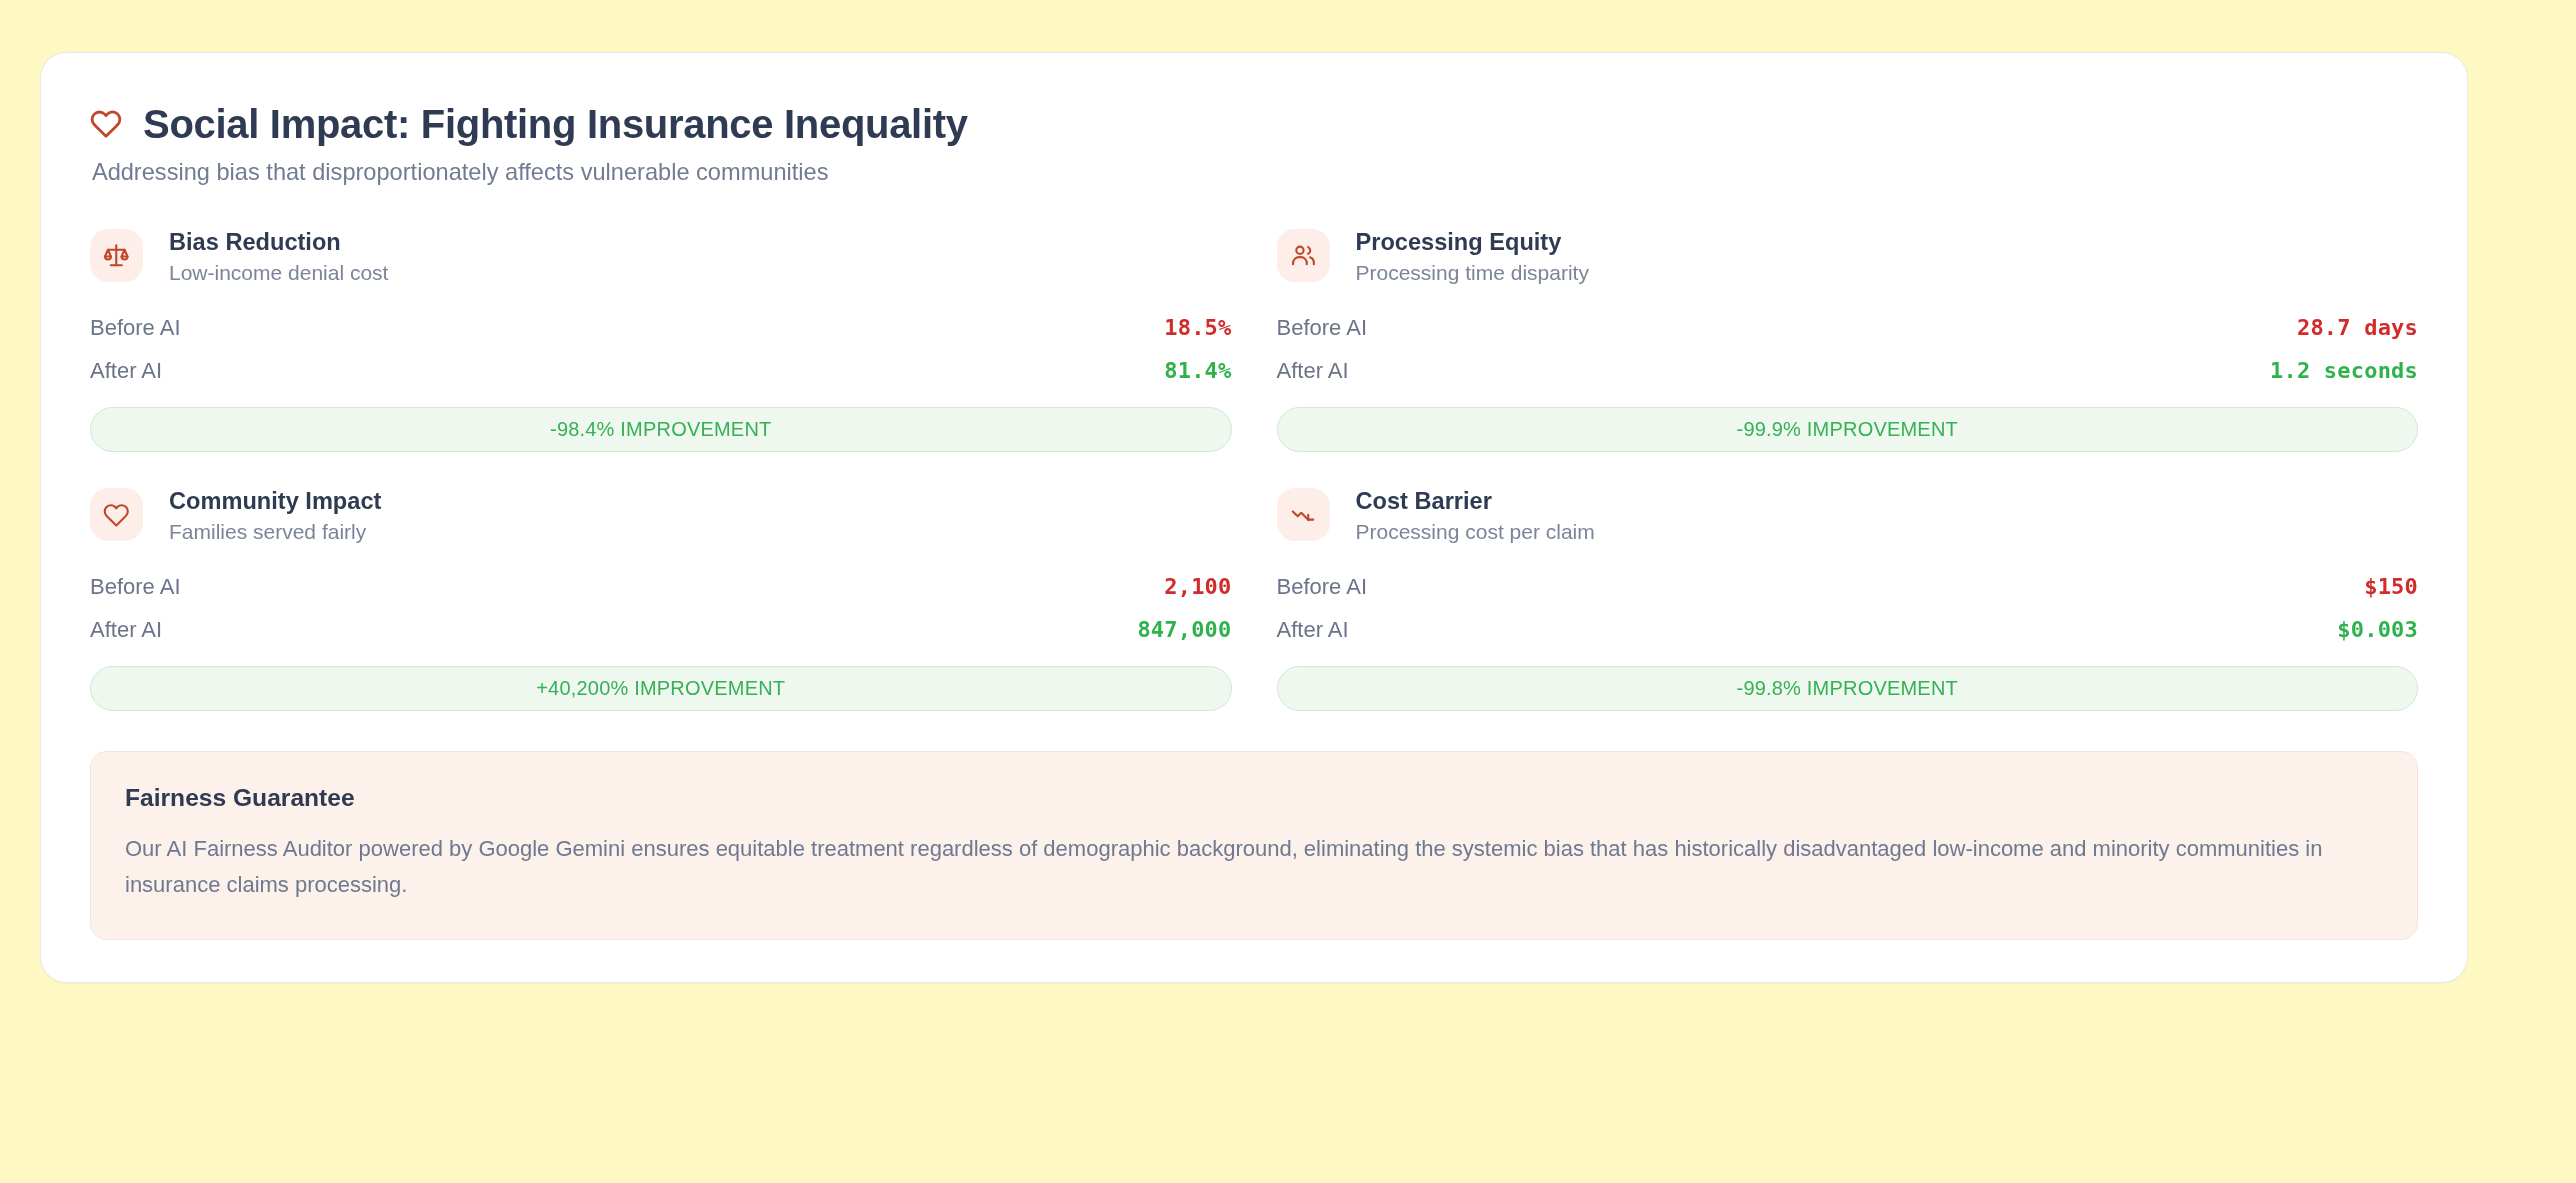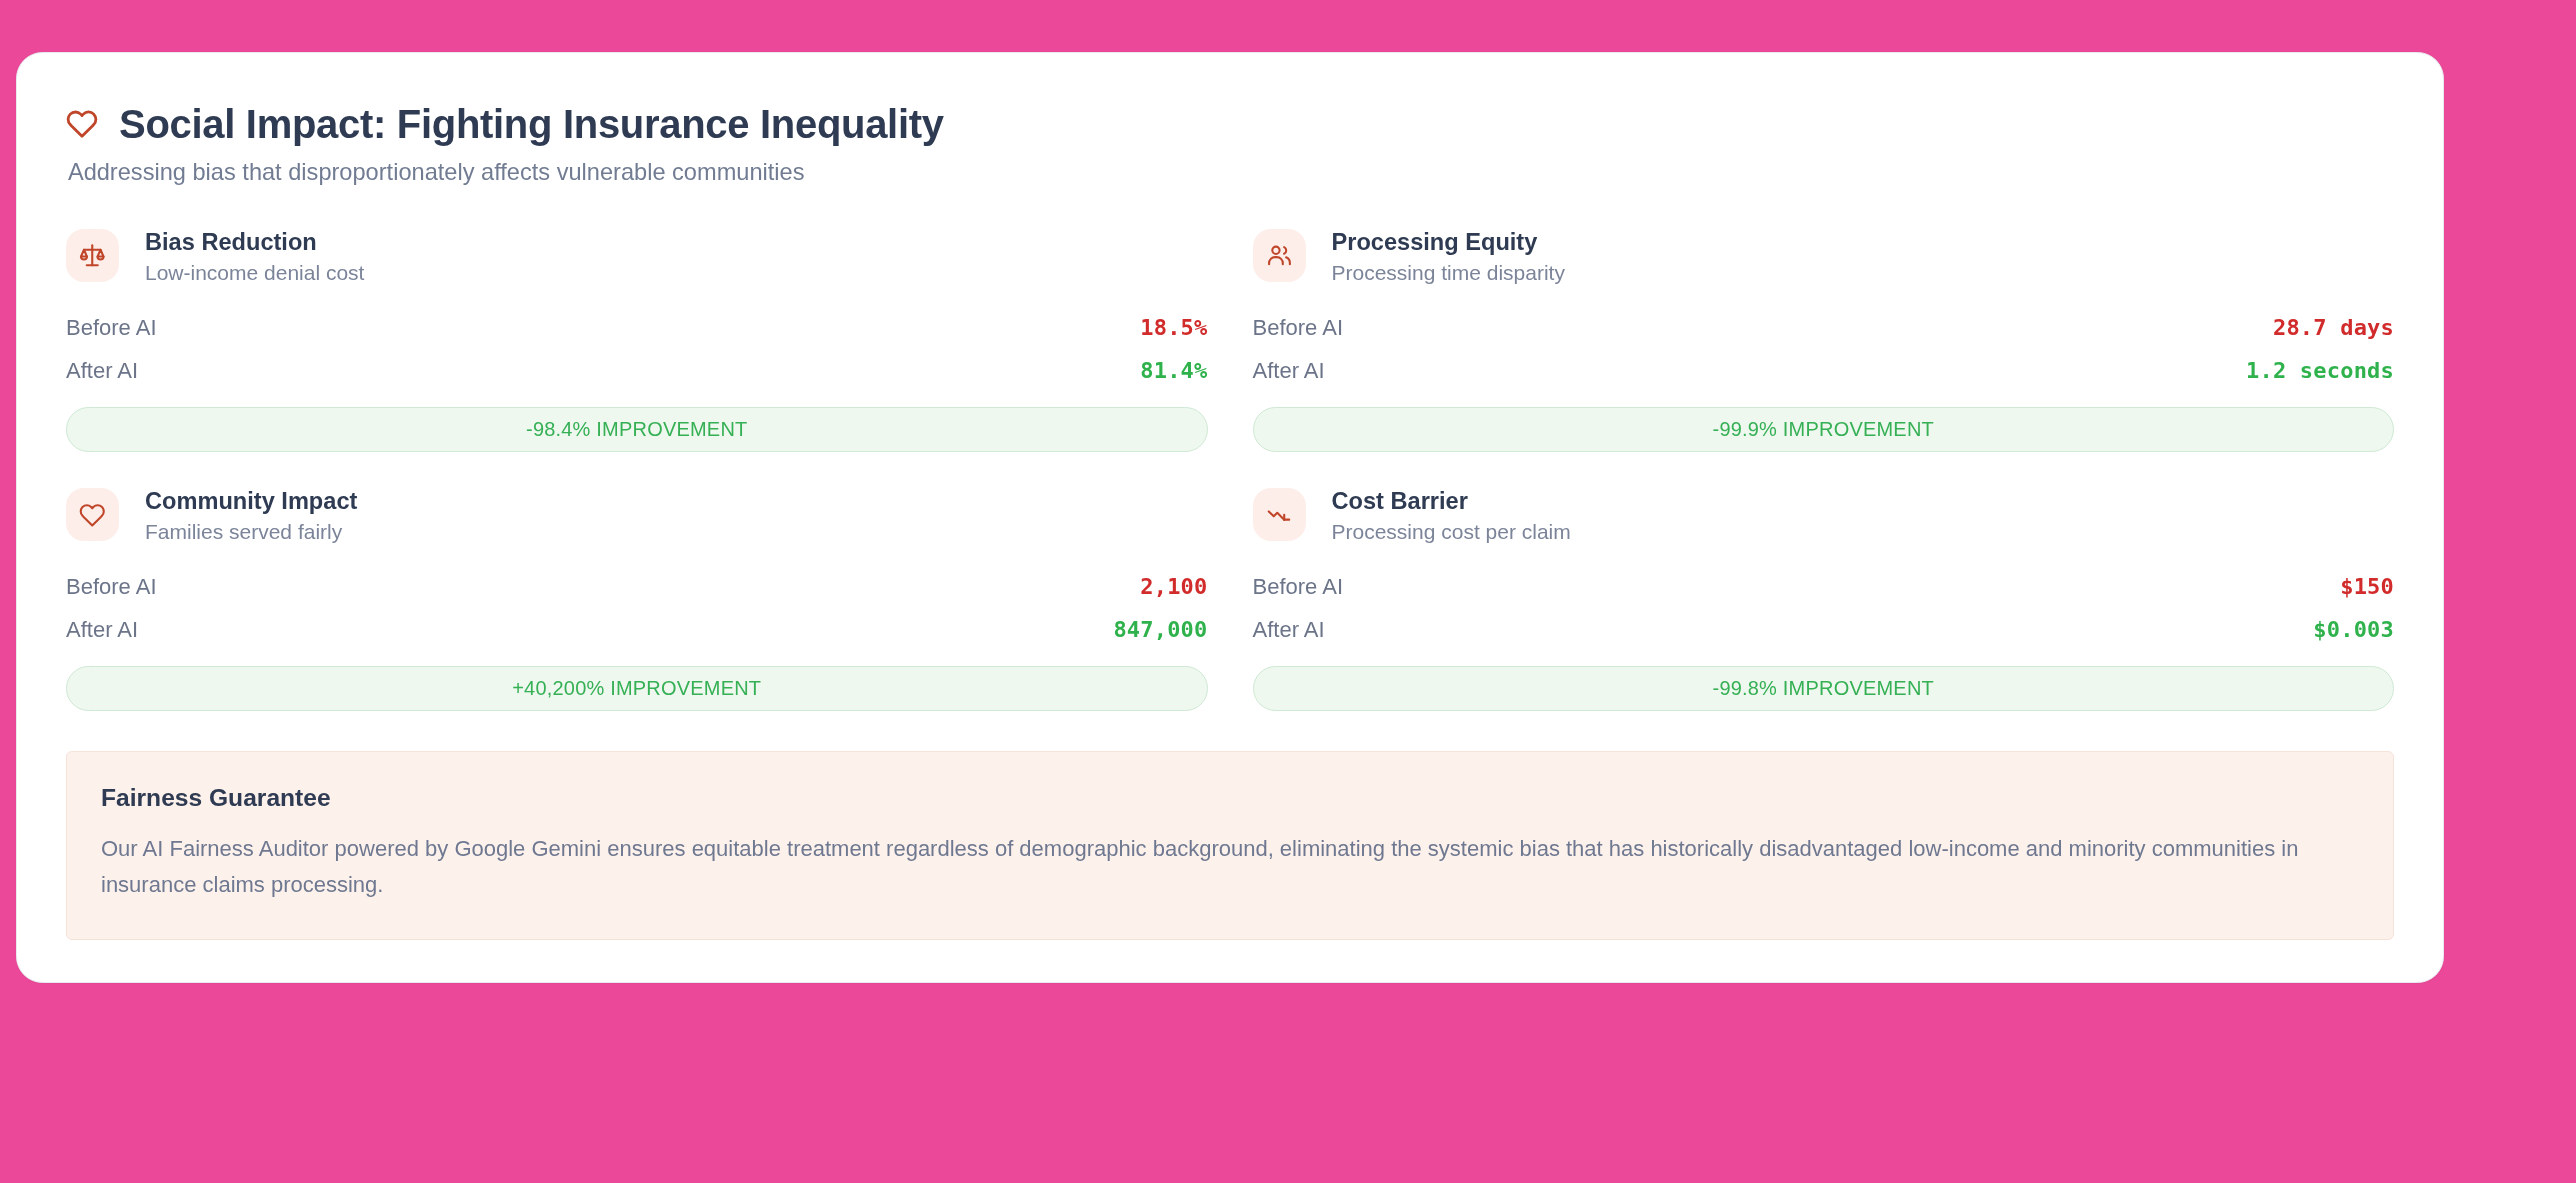--- a/index.html
+++ b/index.html
@@ -8,22 +8,22 @@
     width: 2576px;
     height: 1184px;
     background: #f4f5f9;
     font-family: "Liberation Sans", sans-serif;
     -webkit-font-smoothing: antialiased;
   }
 
   .page {
     width: 2576px;
     height: 1184px;
-    background: #ec4899;
-    padding: 52px 121px 0 16px;
+    background: #fef9c3;
+    padding: 52px 121px 0 40px;
   }
 
   .panel {
     width: 2428px;
     background: #ffffff;
     border: 1.9px solid #e7e9ef;
     border-radius: 26.5px;
     padding: 49px 49px 42px 49px;
     box-shadow: 0 0.9px 1.9px rgba(16,24,40,0.04);
   }
@@ -121,21 +121,21 @@
     font-weight: 400;
     color: #36b055;
     letter-spacing: 0.2px;
   }
 
   
   .guarantee {
     margin-top: 40px;
     background: #fdf1ec;
     border: 1.9px solid #f7e2da;
-    border-radius: 6px;
+    border-radius: 17px;
     padding: 32px 34px 36px 34px;
   }
   .guarantee-title {
     font-size: 24.6px;
     font-weight: 700;
     color: #2e3b52;
     margin-bottom: 19px;
   }
   .guarantee-body {
     font-size: 22px;

